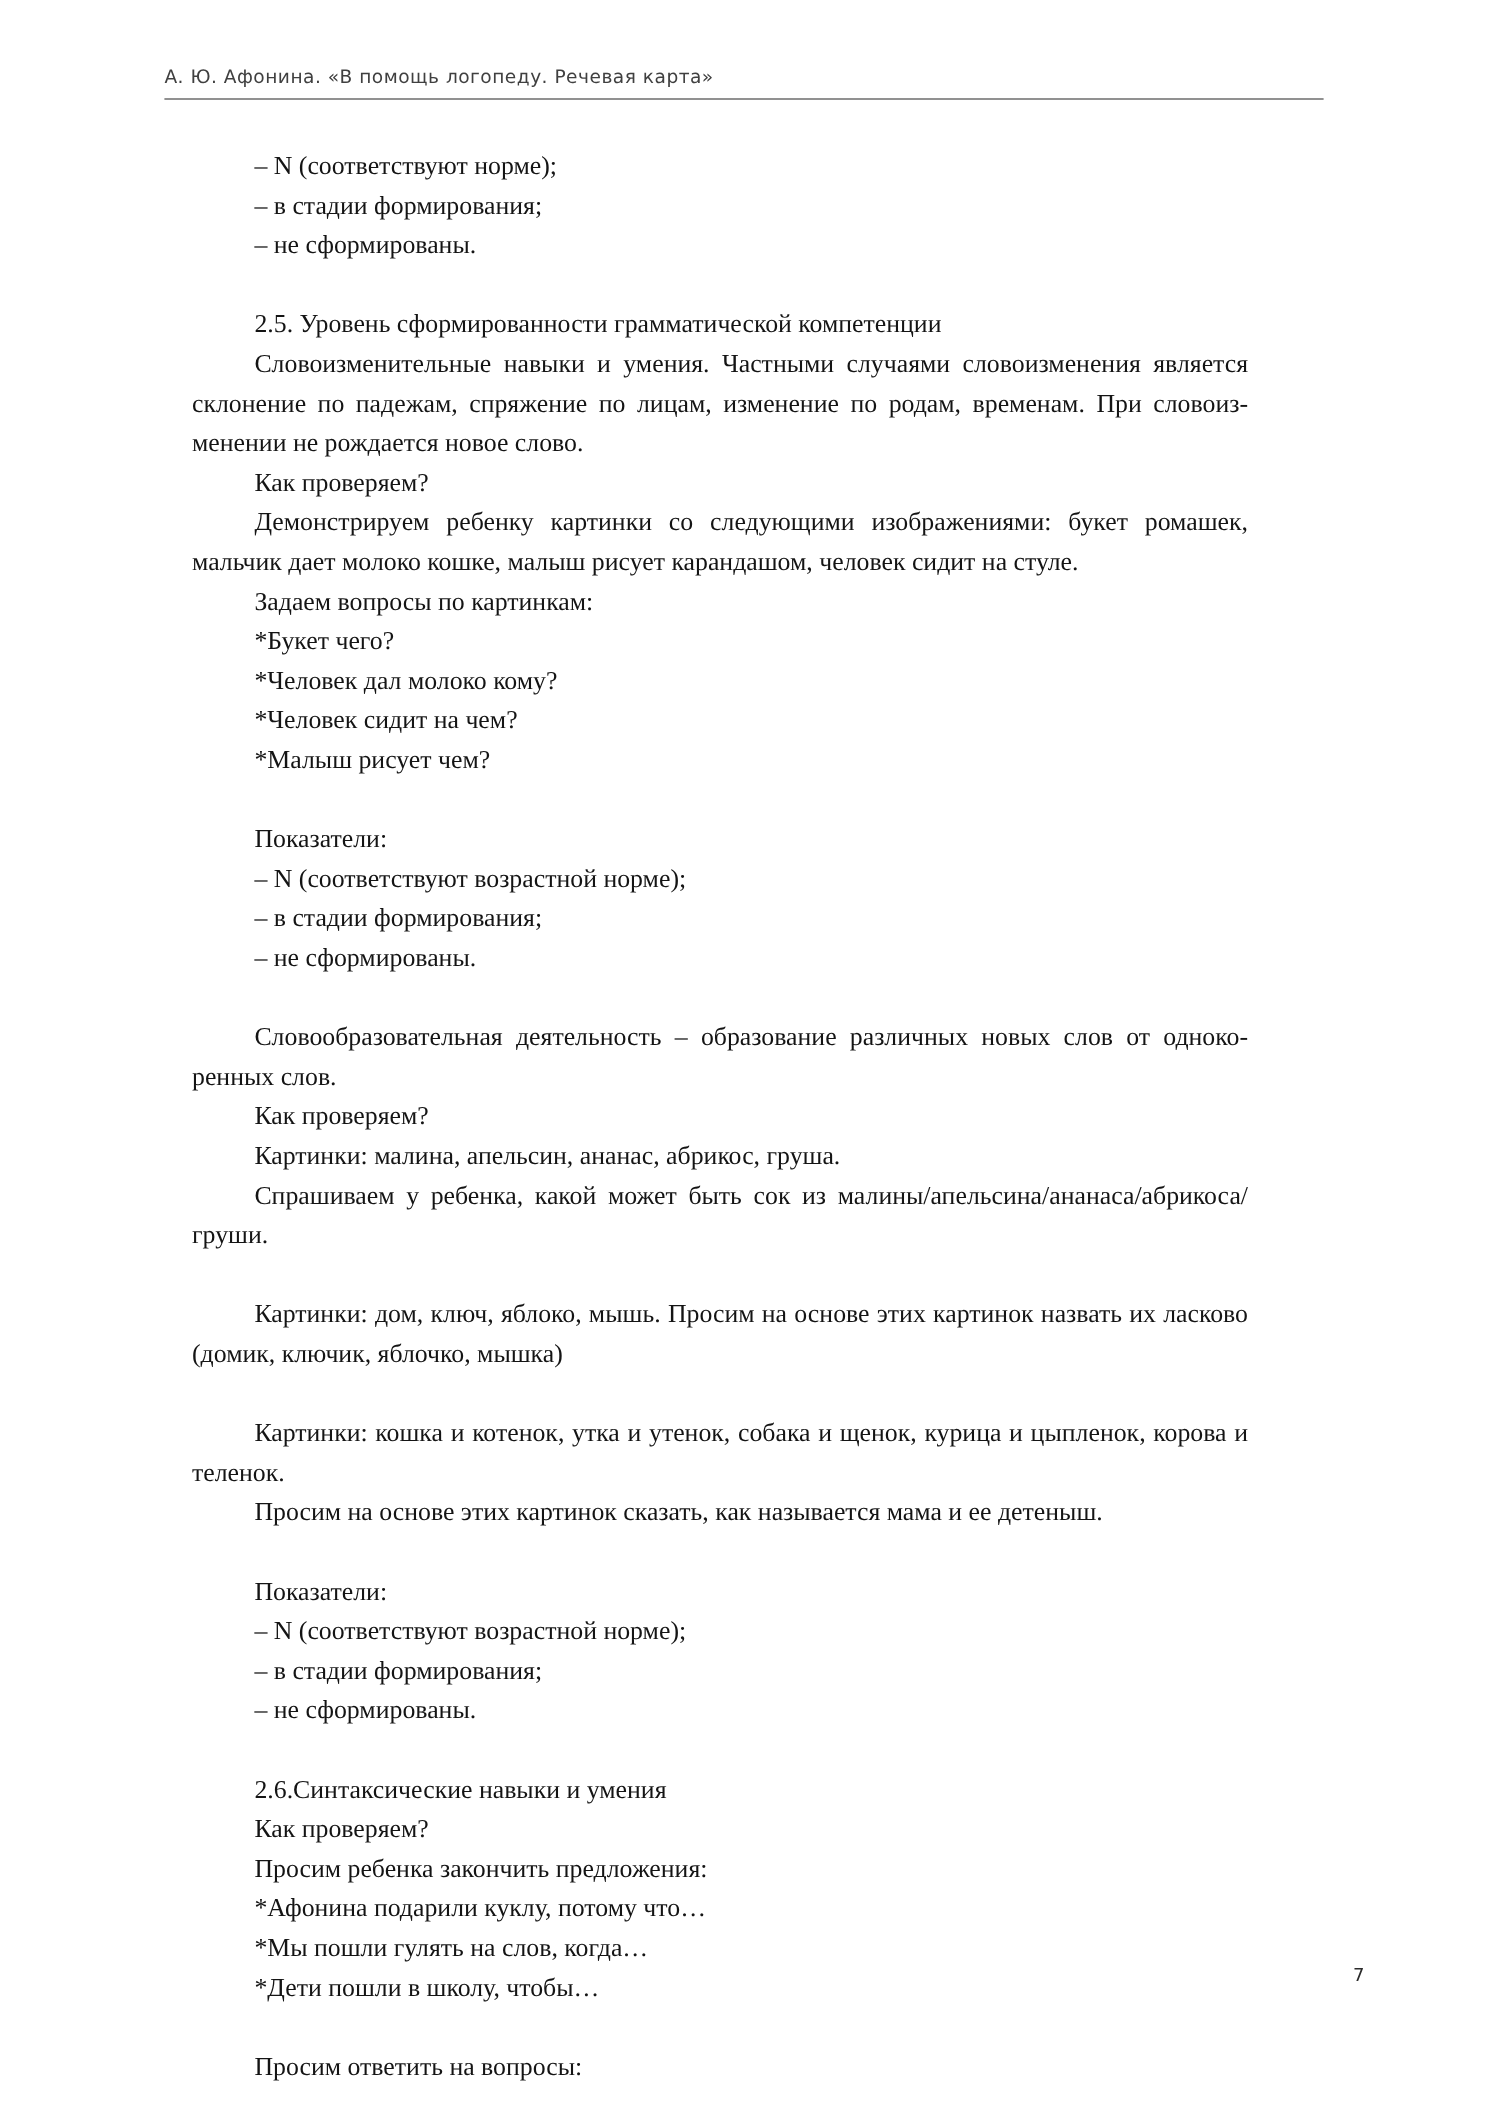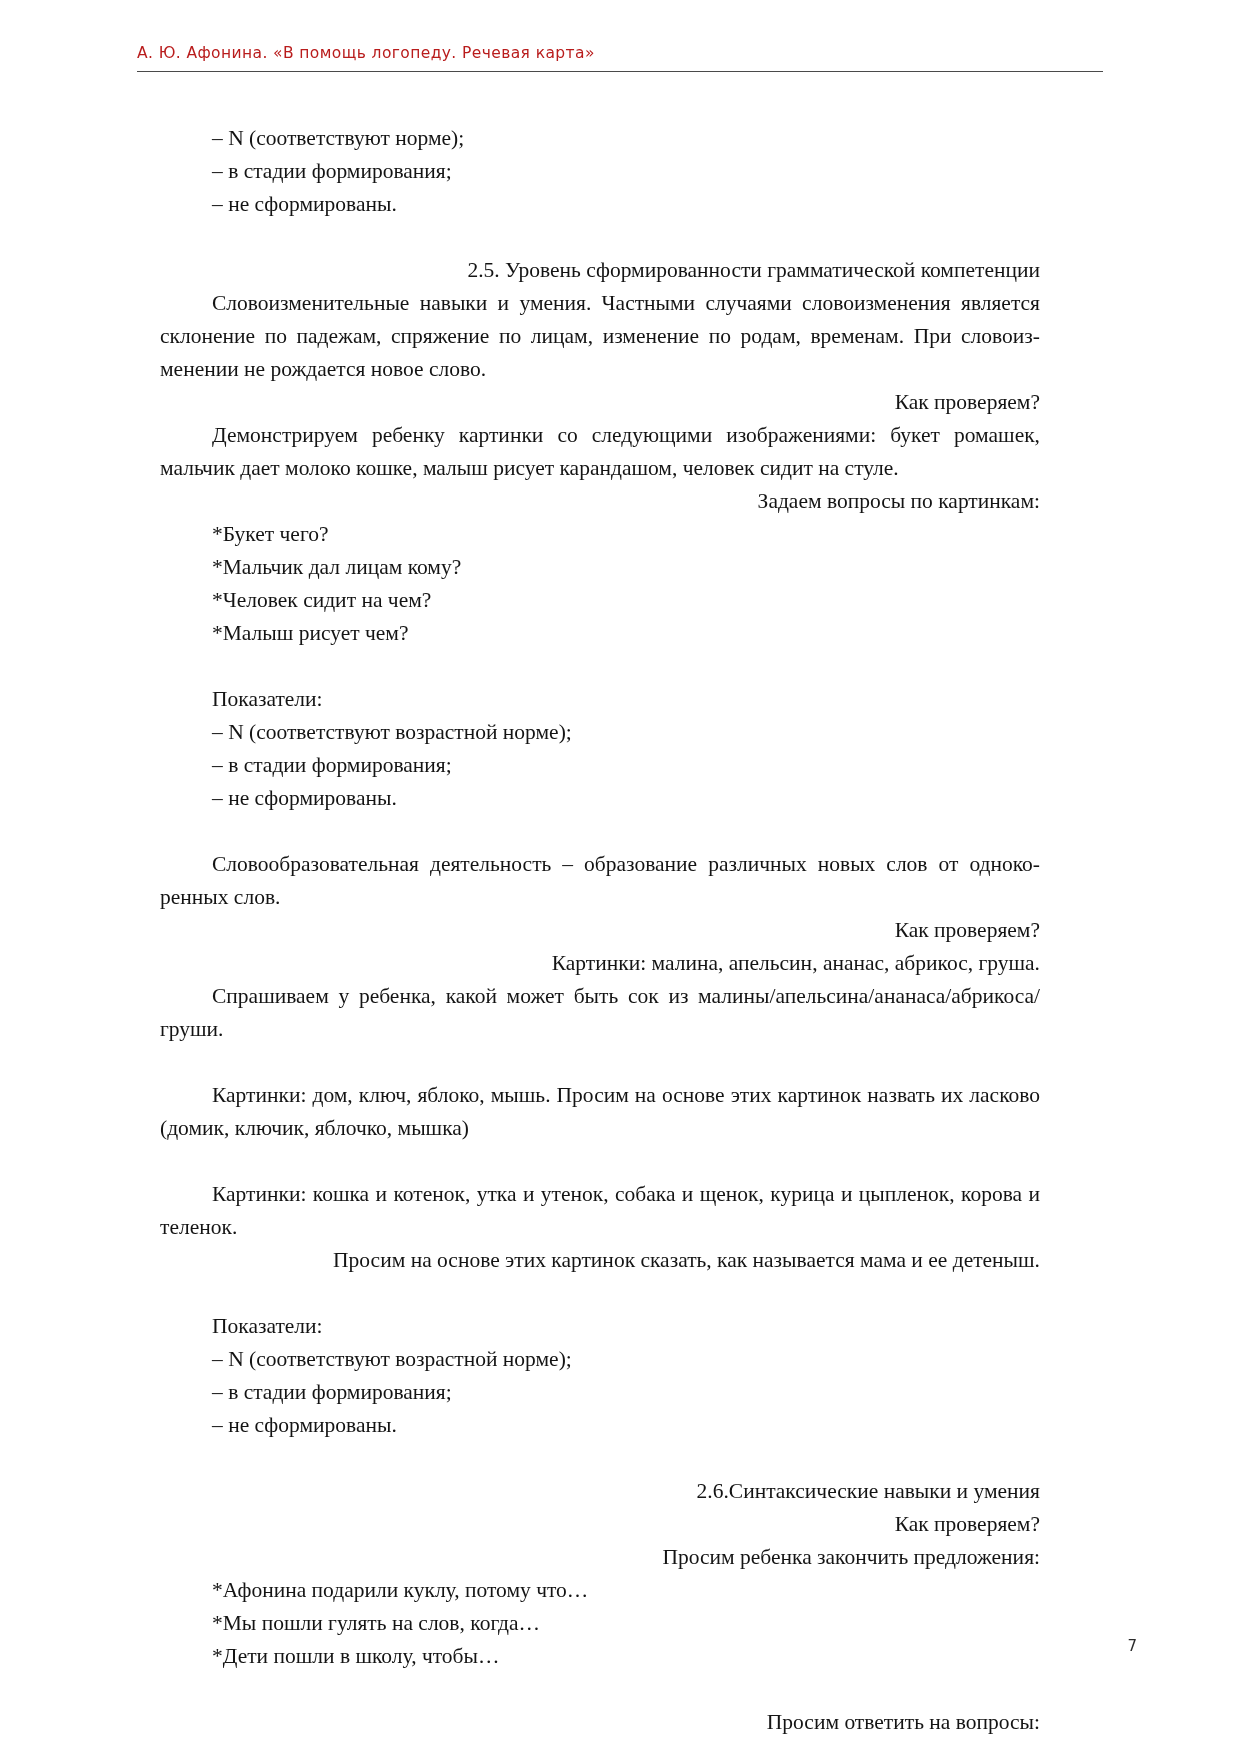--- a/index.html
+++ b/index.html
@@ -22,22 +22,23 @@
   .header-zone {
     position: absolute;
     left: 137px;
     top: 44px;
     width: 966px;
   }
   .header-title {
     font-family: "DejaVu Sans", "Liberation Sans", sans-serif;
     font-size: 15.5px;
     letter-spacing: 0.4px;
-    color: #b91c1c;
+    color: #404040;
     white-space: nowrap;
+    margin-top: 11px;
   }
   .header-rule {
     margin-top: 9px;
     border-bottom: 1.4px solid #4a4a4a;
     width: 100%;
   }
 
   
   .content {
     position: absolute;
@@ -48,21 +49,21 @@
 
   .p {
     font-size: 21.5px;
     line-height: 33px;
     text-align: justify;
     text-justify: inter-word;
     margin: 0;
     hyphens: manual;
   }
   .indent { text-indent: 52px; }
-  .flush { text-align: right; }
+  .flush { text-align: left; }
   .gap-md { height: 33px; }
 
   
   .line {
     font-size: 21.5px;
     line-height: 33px;
     margin: 0;
     padding-left: 52px;
     text-align: left;
     white-space: pre-wrap;
@@ -96,21 +97,21 @@
 
     <div class="gap-md"></div>
 
     <p class="p indent flush">2.5. Уровень сформированности грамматической компетенции</p>
     <p class="p indent">Словоизменительные навыки и умения. Частными случаями словоизменения является склонение по падежам, спряжение по лицам, изменение по родам, временам. При словоиз­менении не рождается новое слово.</p>
     <p class="p indent flush">Как проверяем?</p>
     <p class="p indent">Демонстрируем ребенку картинки со следующими изображениями: букет ромашек, мальчик дает молоко кошке, малыш рисует карандашом, человек сидит на стуле.</p>
     <p class="p indent flush">Задаем вопросы по картинкам:</p>
 
     <div class="line">*Букет чего?</div>
-    <div class="line">*Мальчик дал лицам кому?</div>
+    <div class="line">*Человек дал молоко кому?</div>
     <div class="line">*Человек сидит на чем?</div>
     <div class="line">*Малыш рисует чем?</div>
 
     <div class="gap-md"></div>
 
     <div class="line">Показатели:</div>
     <div class="line">– N (соответствуют возрастной норме);</div>
     <div class="line">– в стадии формирования;</div>
     <div class="line">– не сформированы.</div>
 

